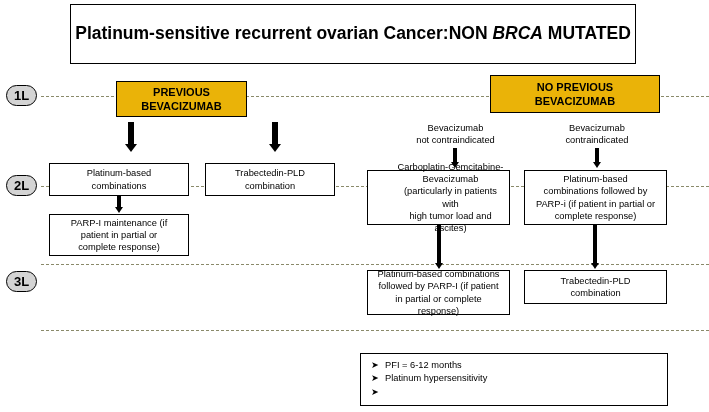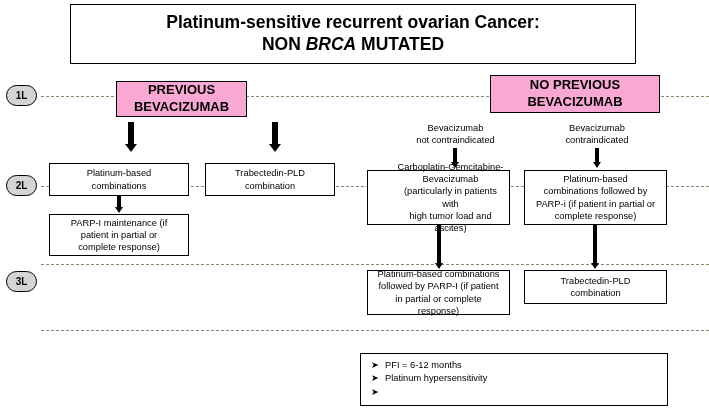--- a/index.html
+++ b/index.html
@@ -18,49 +18,49 @@
     overflow: hidden;
     background: #ffffff;
   }
   .abs { position: absolute; box-sizing: border-box; }
 
   
   .title-box {
     left: 70px; top: 4px; width: 566px; height: 60px;
     border: 1.5px solid #000;
     background: #fff;
-    display: flex; flex-direction: column;
+    display: flex; flex-direction: row;
     align-items: center; justify-content: center;
     text-align: center;
   }
   .title-line1 {
     font-size: 17.5px; font-weight: bold; line-height: 1.25;
   }
   .title-line2 {
     font-size: 17.5px; font-weight: bold; line-height: 1.25;
   }
   .title-line2 .ital { font-style: italic; }
 
   
   .level-pill {
     width: 31px; height: 21px;
     border: 1.2px solid #000;
     border-radius: 11px;
     background: #d4d4d4;
     display: flex; align-items: center; justify-content: center;
-    font-size: 10px; font-weight: bold;
+    font-size: 13px; font-weight: bold;
   }
 
   
   .grey-box {
-    background: #f9a8d4;
+    background: #eab308;
     border: 1.2px solid #000;
     display: flex; align-items: center; justify-content: center;
     text-align: center;
-    font-size: 13px; font-weight: bold; line-height: 1.3;
+    font-size: 11px; font-weight: bold; line-height: 1.3;
     padding: 2px 4px;
   }
 
   
   .wbox {
     background: #fff;
     border: 1.1px solid #000;
     display: flex; align-items: center; justify-content: center;
     text-align: center;
     font-size: 9.3px; line-height: 1.32;

